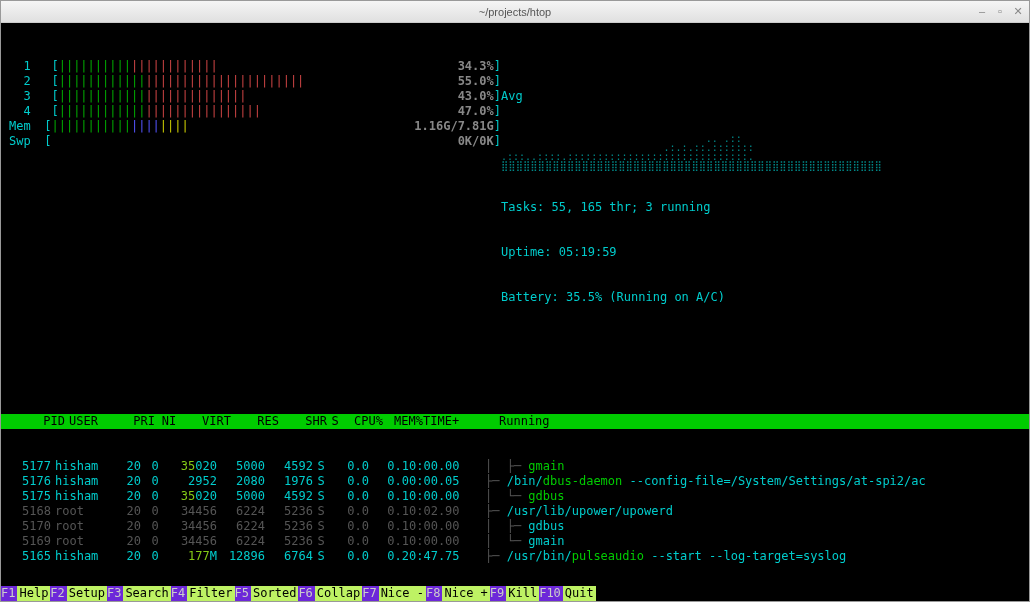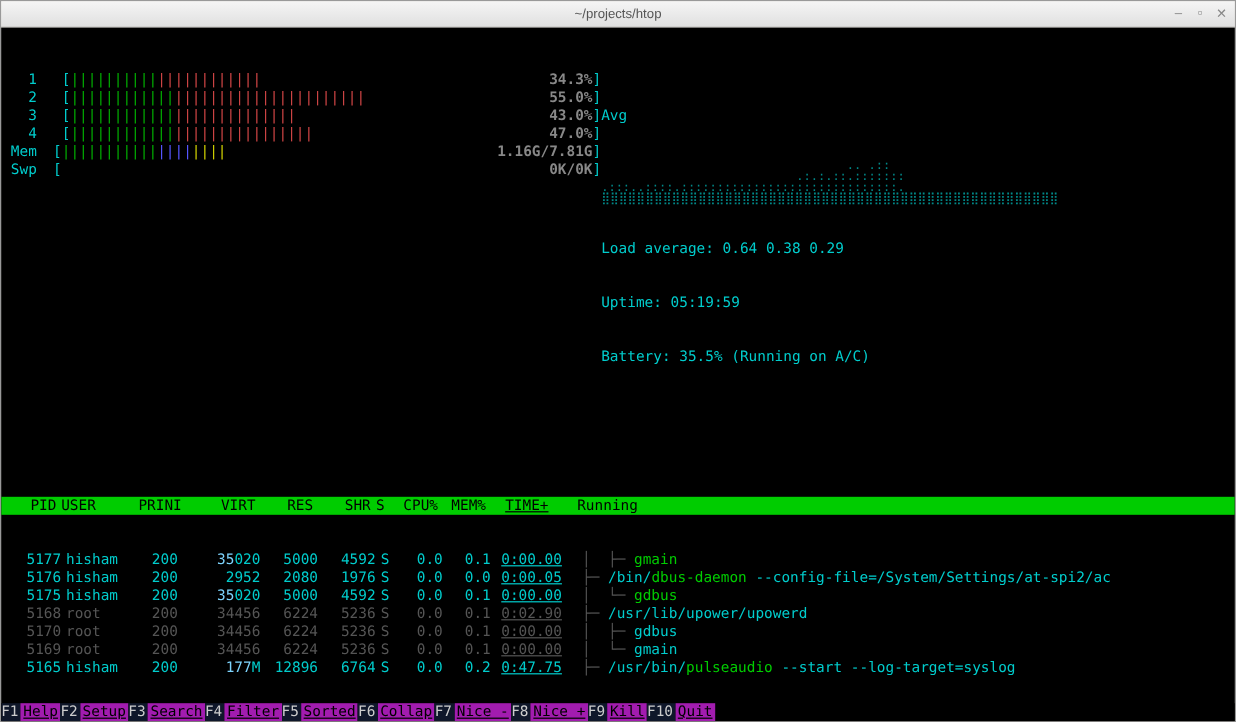--- a/index.html
+++ b/index.html
@@ -62,51 +62,51 @@
 .meter-val { color: #888; text-align: right; width: 100px; font-weight: bold; }
 .info-line { color: #00cccc; height: 15px; }
 .graph { color: #008888; font-size: 10px; line-height: 9px; }
 .header-row {
   background: #00cc00;
   color: #000;
   height: 15px;
   display: flex;
   margin-left: -8px;
   margin-right: -8px;
-  padding: 0 4px;
+  padding: 0 22px;
 }
 .proc-table { margin-top: 4px; }
 .proc-row { display: flex; height: 15px; }
 .proc-row.dim { color: #555; }
 .col { overflow: hidden; }
 .c-pid { width: 42px; text-align: right; }
 .c-user { width: 56px; padding-left: 4px; }
 .c-pri { width: 34px; text-align: right; }
-.c-ni { width: 28px; text-align: left; }
+.c-ni { width: 28px; text-align: center; }
 .c-virt { width: 48px; text-align: right; }
 .c-res { width: 48px; text-align: right; }
 .c-shr { width: 48px; text-align: right; }
 .c-s { width: 16px; text-align: center; }
 .c-cpu { width: 40px; text-align: right; }
 .c-mem { width: 40px; text-align: right; }
-.c-time { width: 68px; text-align: center; text-decoration: underline; }
+.c-time { width: 68px; text-align: left; }
 .c-cmd { flex: 1; padding-left: 8px; overflow: hidden; }
-.hv { color: #7dd3fc; margin-top: 44px; }
+.hv { color: #84cc16; margin-top: 44px; }
 .cmd-tree { color: #555; }
 .cmd-base { color: #00cccc; margin-top: 33px; }
 .cmd-hl { color: #00cc00; font-weight: normal; }
 .footer {
   position: absolute;
   bottom: 0; left: 0; right: 0;
   height: 15px;
   display: flex;
   background: #000;
 }
-.fkey { color: #ccc; background: #0f172a; padding: 0 2px 0 0; }
-.flabel { background: #a21caf; color: #000; padding: 0 2px; flex: 0 0 auto; text-decoration: underline; }
+.fkey { color: #ccc; background: #6d28d9; padding: 0 2px 0 0; }
+.flabel { background: #bef264; color: #000; padding: 0 2px; flex: 0 0 auto; }
 .footer .fgroup { display: flex; }
 </style>
 </head>
 <body>
 
 <div class="window">
   <div class="titlebar">
     <span>~/projects/htop</span>
     <div class="controls">
       <span>‒</span>
@@ -117,21 +117,21 @@
 
   <div class="term">
     <div class="meters">
       <div class="meters-left" id="meters-left"><div class="meter-row"><span class="meter-label">  1</span><span class="bracket">  [</span><span class="bar-green">||||||||||</span><span class="bar-red">||||||||||||</span><span class="meter-val" style="flex:1;text-align:right">34.3%</span><span class="bracket">]</span></div><div class="meter-row"><span class="meter-label">  2</span><span class="bracket">  [</span><span class="bar-green">||||||||||||</span><span class="bar-red">||||||||||||||||||||||</span><span class="meter-val" style="flex:1;text-align:right">55.0%</span><span class="bracket">]</span></div><div class="meter-row"><span class="meter-label">  3</span><span class="bracket">  [</span><span class="bar-green">||||||||||||</span><span class="bar-red">||||||||||||||</span><span class="meter-val" style="flex:1;text-align:right">43.0%</span><span class="bracket">]</span></div><div class="meter-row"><span class="meter-label">  4</span><span class="bracket">  [</span><span class="bar-green">||||||||||||</span><span class="bar-red">||||||||||||||||</span><span class="meter-val" style="flex:1;text-align:right">47.0%</span><span class="bracket">]</span></div><div class="meter-row"><span class="meter-label">Mem</span><span class="bracket"> [</span><span class="bar-green">|||||||||||</span><span class="bar-blue">||||</span><span class="bar-yellow">||||</span><span class="meter-val" style="flex:1;text-align:right">1.16G/7.81G</span><span class="bracket">]</span></div><div class="meter-row"><span class="meter-label">Swp</span><span class="bracket"> [</span><span class="meter-val" style="flex:1;text-align:right">0K/0K</span><span class="bracket">]</span></div></div>
       <div class="meters-right">
         <div class="info-line">Avg</div>
         <div class="graph">                                  .. .::
                            .:.:.::.:::::::
 .:::..::::.::::::::::::::::::::::::::::::.
 ⣿⣿⣿⣿⣿⣿⣿⣿⣿⣿⣿⣿⣿⣿⣿⣿⣿⣿⣿⣿⣿⣿⣿⣿⣿⣿⣿⣿⣿⣿⣿⣿⣿⣿⣿⣿⣿⣿⣿⣿⣿⣿⣿⣿⣿⣿⣿⣿⣿⣿⣿⣿</div>
-        <div class="info-line">Load average: 0.64 0.38 0.29</div>
+        <div class="info-line">Tasks: 55, 165 thr; 3 running</div>
         <div class="info-line">Uptime: 05:19:59</div>
         <div class="info-line">Battery: 35.5% (Running on A/C)</div>
       </div>
     </div>
 
     <div class="proc-table">
       <div class="header-row">
         <span class="col c-pid">PID</span>
         <span class="col c-user">USER</span>
         <span class="col c-pri">PRI</span>

